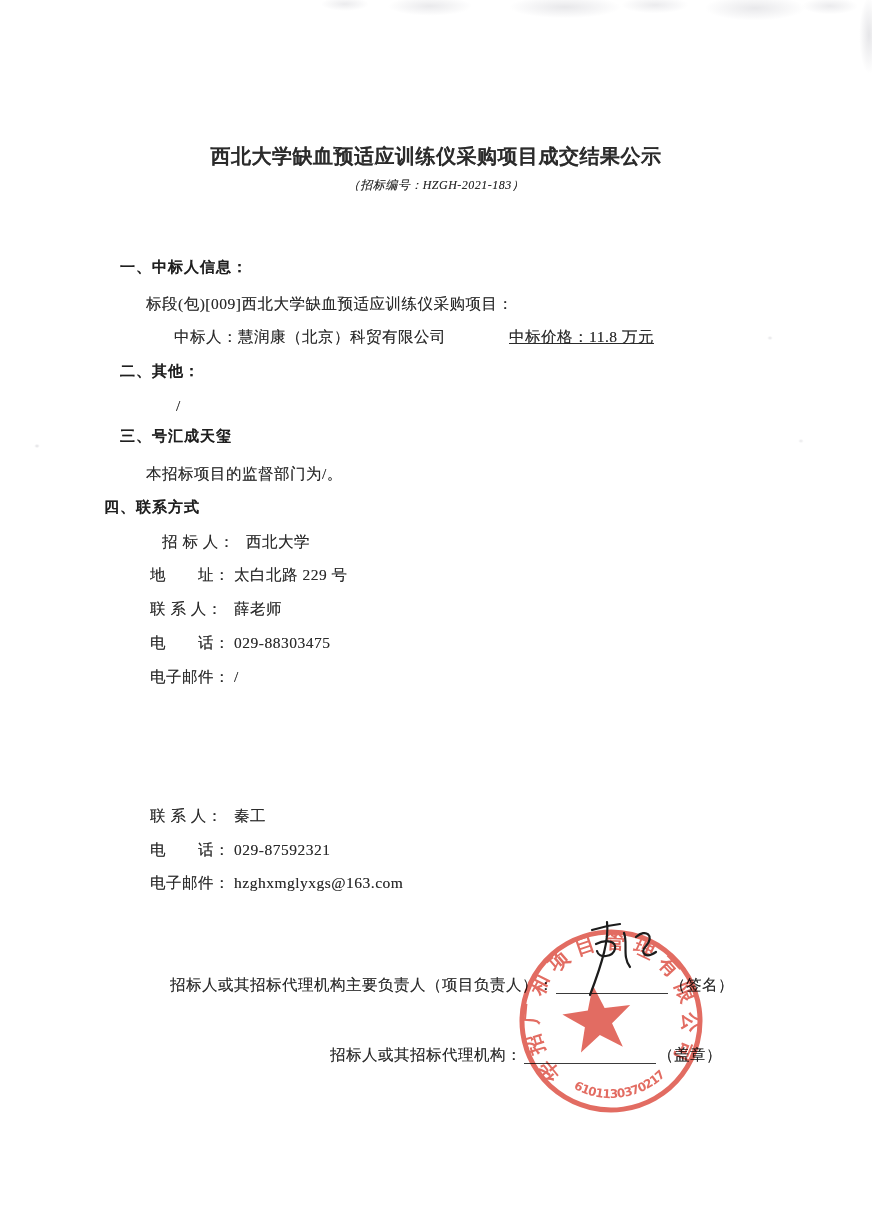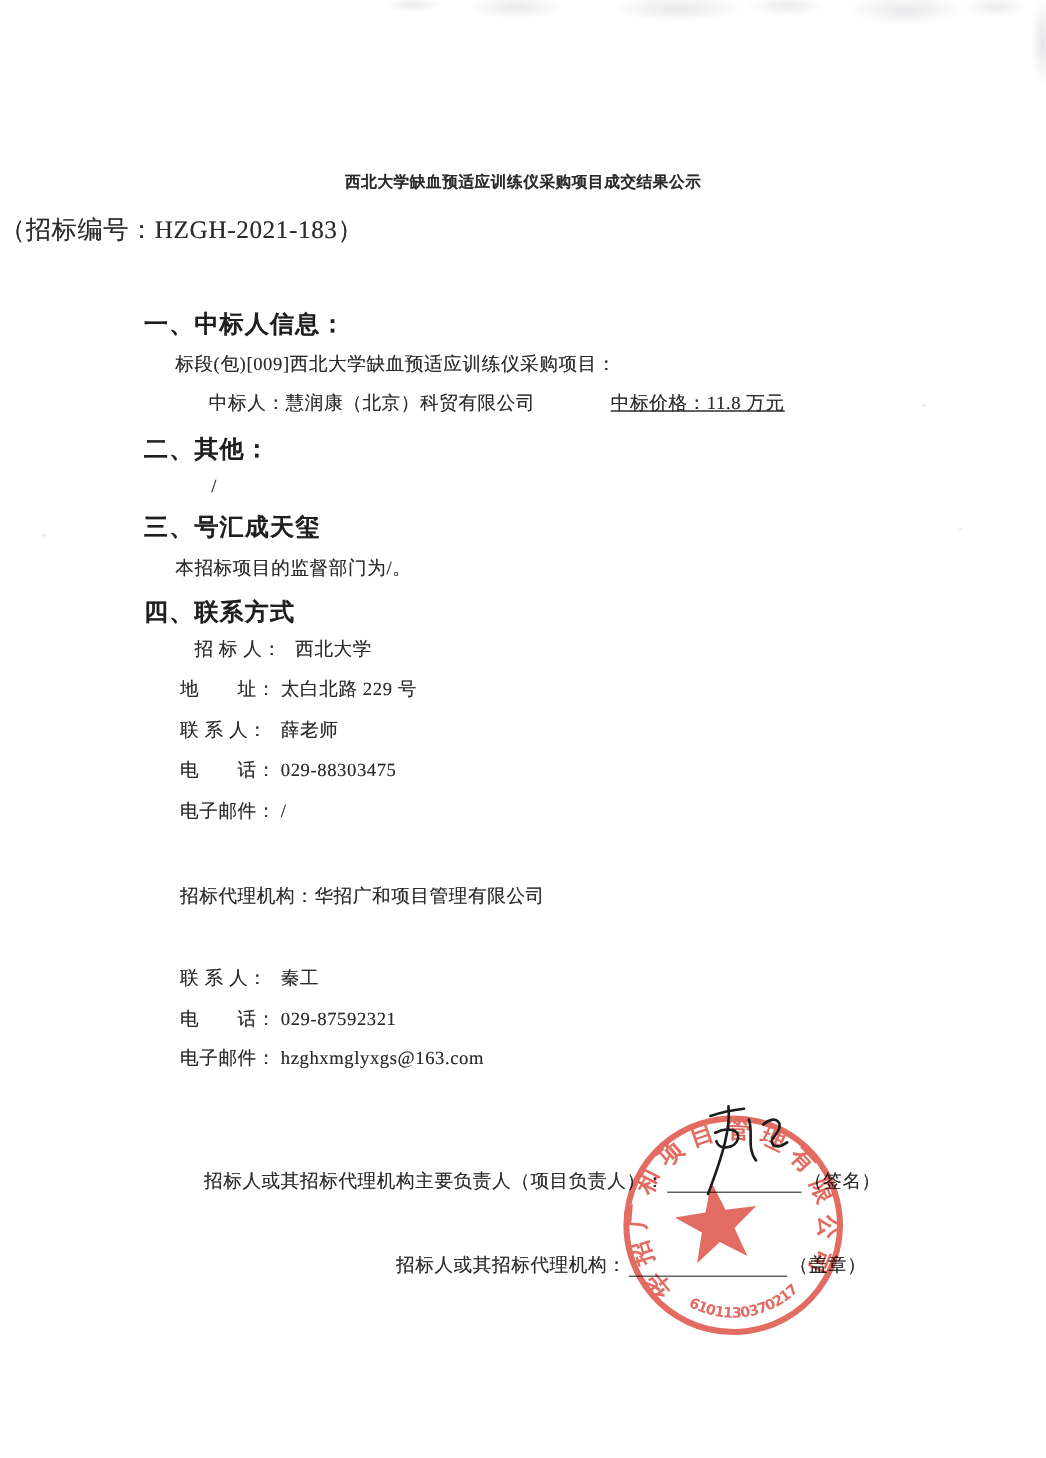--- a/index.html
+++ b/index.html
@@ -24,29 +24,29 @@
       radial-gradient(4px 3px at 37px 446px, rgba(150,150,160,.30), transparent 70%),
       radial-gradient(4px 3px at 770px 338px, rgba(150,150,160,.25), transparent 70%),
       radial-gradient(4px 3px at 801px 441px, rgba(150,150,160,.22), transparent 70%);
   }
   .line{
     position:absolute; white-space:nowrap; line-height:1.25; z-index:2;
     text-shadow:0 0 .4px rgba(40,40,40,.55);
   }
   .title{
     left:0; width:100%; text-align:center;
-    font-size:13px; font-weight:600; letter-spacing:.5px;
+    font-size:20px; font-weight:600; letter-spacing:.5px;
   }
   .subtitle{
-    left:0; width:100%; 
-    font-size:21px; letter-spacing:.5px;
+    left:0; width:100%; text-align:center;
+    font-size:12px; letter-spacing:.5px;font-style:italic;
   }
   .h{
     font-family:"DejaVu Sans","Liberation Sans",sans-serif;
-    font-weight:bold; font-size:20px; letter-spacing:1px; color:#1f1f1f;
+    font-weight:bold; font-size:15px; letter-spacing:1px; color:#1f1f1f;
   }
   .b{ font-size:15.5px; letter-spacing:.5px; }
   .lbl{ display:inline-block; min-width:84px; }
   .price{ position:absolute; left:335px; top:0;text-decoration:underline; }
   .uline{
     display:inline-block; height:16px; border-bottom:1.6px solid #3a3a3a;
     vertical-align:bottom; margin:0 2px;
   }
   #stamp{
     position:absolute; left:511px; top:921px; width:200px; height:200px;
@@ -83,41 +83,38 @@
       <span>中标价格：</span><span>11.8 万元</span>
     </span>
   </div>
 
   <div class="line h" style="top:362px;left:120px">二、其他：</div>
   <div class="line b" style="top:396px;left:176px">/</div>
 
   <div class="line h" style="top:427px;left:120px">三、号汇成天玺</div>
   <div class="line b" style="top:464px;left:146px">本招标项目的监督部门为/。</div>
 
-  <div class="line h" style="top:498px;left:120px">四、联系方式</div>
+  <div class="line h" style="top:498px;left:104px">四、联系方式</div>
 
   <div class="line b" style="top:532px;left:162px">
     <span class="lbl">招 标 人：</span><span>西北大学</span>
   </div>
   <div class="line b" style="top:565px;left:150px">
     <span class="lbl">地　　址：</span><span>太白北路 229 号</span>
   </div>
   <div class="line b" style="top:599px;left:150px">
     <span class="lbl">联 系 人：</span><span>薛老师</span>
   </div>
   <div class="line b" style="top:633px;left:150px">
     <span class="lbl">电　　话：</span><span>029-88303475</span>
   </div>
   <div class="line b" style="top:667px;left:150px">
     <span class="lbl">电子邮件：</span><span>/</span>
   </div>
 
-  <div class="line b" style="top:738px;left:150px">
-    <span class="lbl">招标代理机构：</span><span>华招广和项目管理有限公司</span>
-  </div>
   <div class="line b" style="top:806px;left:150px">
     <span class="lbl">联 系 人：</span><span>秦工</span>
   </div>
   <div class="line b" style="top:840px;left:150px">
     <span class="lbl">电　　话：</span><span>029-87592321</span>
   </div>
   <div class="line b" style="top:873px;left:150px">
     <span class="lbl">电子邮件：</span><span>hzghxmglyxgs@163.com</span>
   </div>
 

